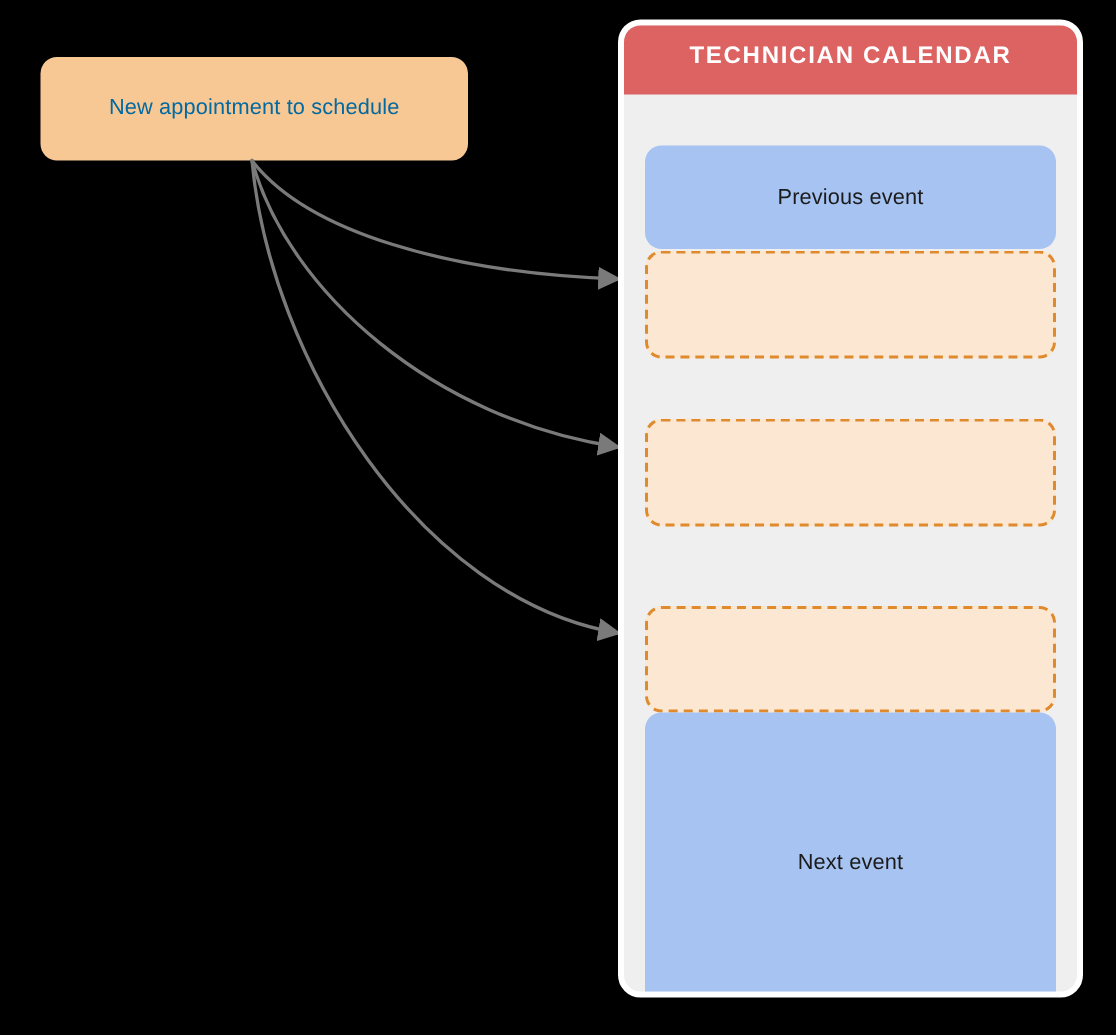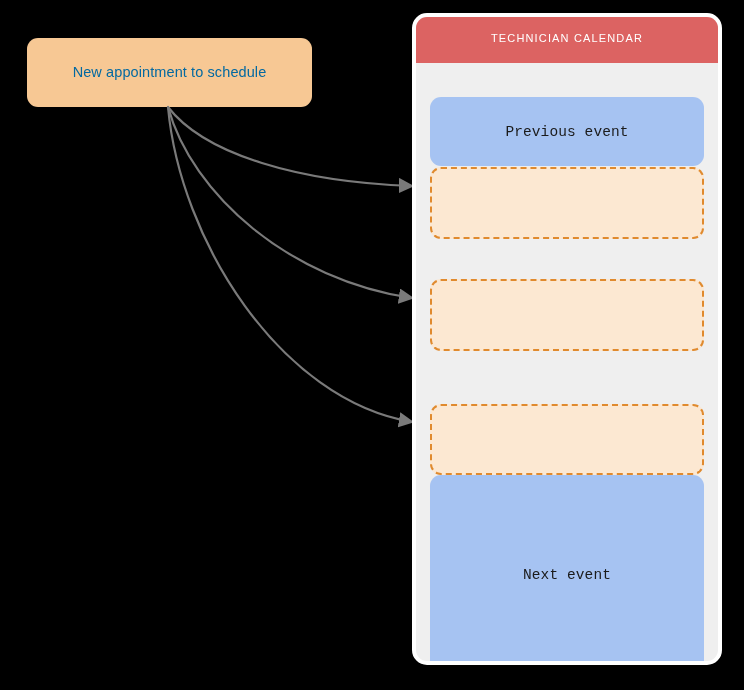--- a/index.html
+++ b/index.html
@@ -79,22 +79,22 @@
     background: #DC6362;
     border-top-left-radius: 15px;
     border-top-right-radius: 15px;
     display: flex;
     align-items: center;
     justify-content: center;
     box-sizing: border-box;
   }
   .calendar-header-title {
     color: #FFFFFF;
-    font-size: 11px;
-    font-weight: normal;
+    font-size: 16px;
+    font-weight: bold;
     letter-spacing: 1.15px;
     text-transform: uppercase;
   }
 
   .calendar-body {
     position: absolute;
     left: 0;
     top: 46px;
     width: 302px;
     height: 598px;
@@ -105,21 +105,20 @@
     left: 14px;
     width: 274px;
     box-sizing: border-box;
     display: flex;
     align-items: center;
     justify-content: center;
   }
   .event-block.booked {
     background: #A6C3F2;
     border-radius: 11px;
-    font-family: Liberation Mono, monospace;
   }
   .event-block.slot {
     background: #FCE8D2;
     border: 2.5px dashed #E08A2E;
     border-radius: 11px;
   }
   .event-label {
     font-size: 14.5px;
     color: #1B1B1B;
     letter-spacing: 0.1px;

